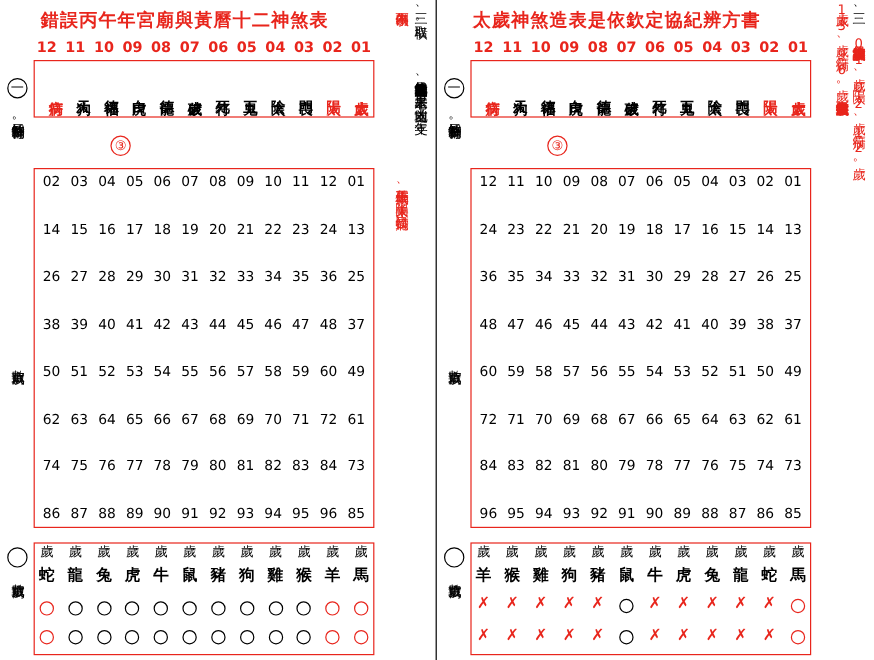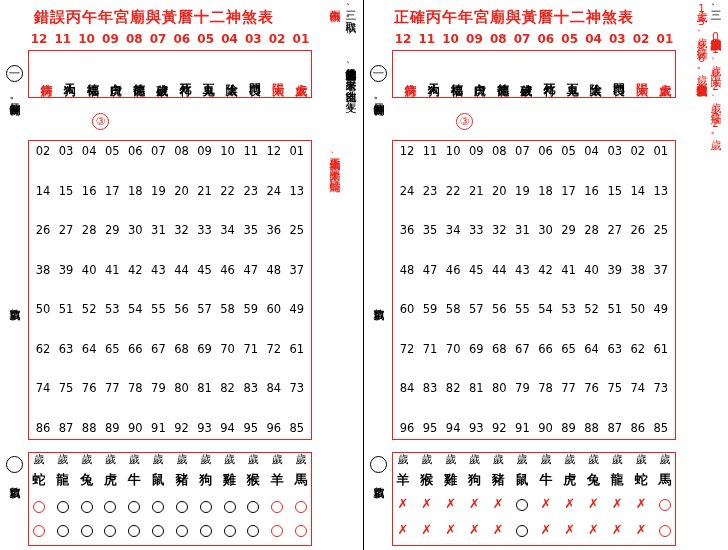--- a/index.html
+++ b/index.html
@@ -341,21 +341,21 @@
     <div class="circ" style="left:6px;top:456px;"></div>
     <div class="labelv" style="left:7px;top:478px;width:14px;height:70px;">填寫歲數</div>
   </div>
 
   <div class="panel right">
 
     <div class="sidenote blk" style="right:6px;top:2px;width:14px;">三、</div>
     <div class="sidenote red" style="right:20px;top:2px;width:14px;height:210px;">太歲13歲、病符96歲。再以當年太歲歲數依序填寫求得各生肖。</div>
     <div class="sidenote red" style="right:6px;top:30px;width:14px;height:500px;">錯誤神煞表是直接填寫太歲01歲、太陽02歲、病符12歲。</div>
 
-    <div class="title red" style="left:30px;top:8px;">正確丙午年宮廟與黃曆十二神煞表</div>
+    <div class="title red" style="left:30px;top:8px;">太歲神煞造表是依欽定協紀辨方書</div>
 
     <div class="numrow" style="left:28px;top:32px;width:284px;">
       <span>12</span>
       <span>11</span>
       <span>10</span>
       <span>09</span>
       <span>08</span>
       <span>07</span>
       <span>06</span>
       <span>05</span>

